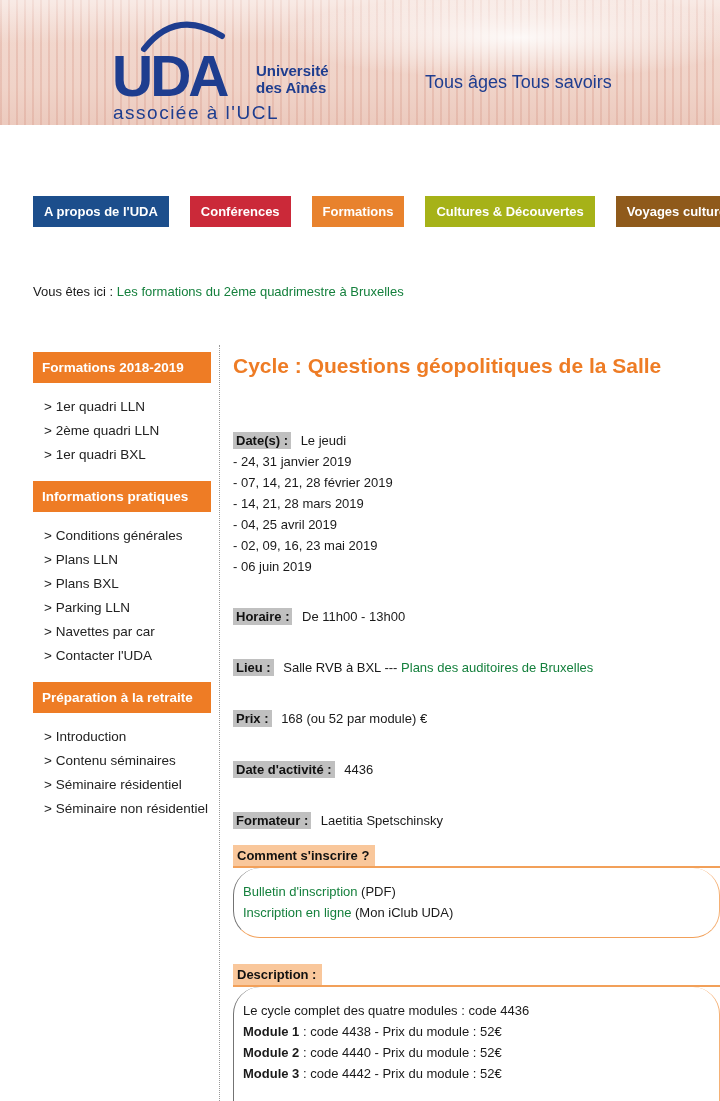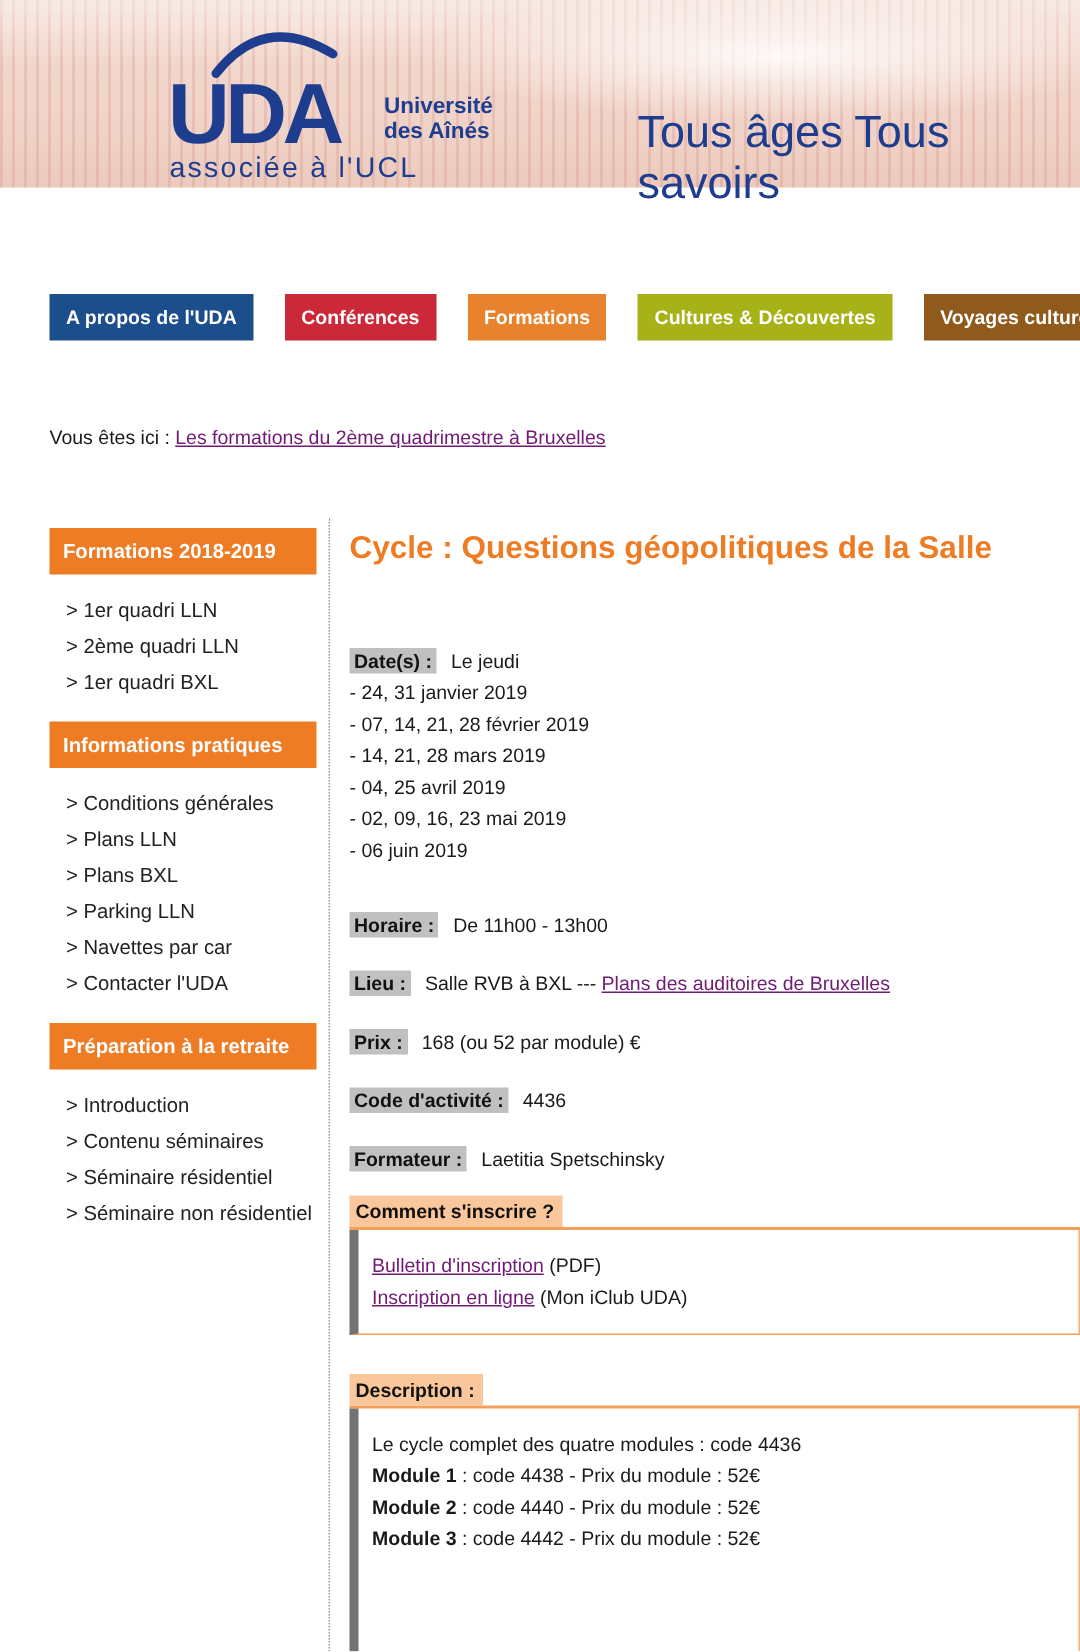--- a/index.html
+++ b/index.html
@@ -25,33 +25,33 @@
   .logo-sub {
     position:absolute; left:256px; top:62px;
     font-size:15px; font-weight:bold; color:#1e3d8f; line-height:17px;
   }
   .logo-caption {
     position:absolute; left:113px; top:102px;
     font-size:19px; color:#1e3d8f; letter-spacing:1.5px;
   }
   .tagline {
     position:absolute; left:425px; top:72px;
-    font-size:30px; color:#1e3d8f;
+    font-size:18px; color:#1e3d8f;
   }
   
   .nav {
     position:absolute; top:196px; left:33px; display:flex; gap:21px; white-space:nowrap;
   }
   .nav-btn {
     display:inline-block; height:31px; line-height:31px; padding:0 11px;
     color:#ffffff; font-size:13px; font-weight:bold; cursor:pointer; flex:0 0 auto;
   }
   
   .breadcrumb { position:absolute; top:284px; left:33px; font-size:13px; }
-  a.lnk { color:#701a75; text-decoration:underline; cursor:pointer; }
+  a.lnk { color:#15803d; cursor:pointer; }
   
   .content { position:absolute; top:345px; left:0; width:720px; height:756px; overflow:hidden; }
   .separator {
     position:absolute; left:219px; top:0; height:756px; width:0;
     border-left:1px dotted #999999;
   }
   
   .sidebar { position:absolute; left:33px; top:7px; width:178px; }
   .side-header {
     background:#ee7c25; color:#ffffff; font-weight:bold; font-size:13.5px;
@@ -62,34 +62,34 @@
   }
   .side-section { margin-bottom:14px; }
   
   .main { position:absolute; left:233px; top:0; width:487px; font-size:13px; }
   .page-title { font-size:21px; font-weight:bold; color:#ee7c25; padding-top:9px; }
   .dates-block { margin-top:52px; line-height:21px; }
   .date-line { line-height:21px; }
   .field-label {
     background:#c0c0c0; font-weight:bold; padding:1px 3px; color:#111111;
   }
-  .field-row { margin-top:18px; line-height:21px; }
+  .field-row { margin-top:30px; line-height:21px; }
   .field-row.first { margin-top:29px; }
   .field-value { padding-left:6px; }
   
   .box-section { margin-top:14px; }
   .box-section.desc { margin-top:26px; }
   .box-header { border-bottom:2px solid #f2a059; }
   .box-label {
     display:inline-block; background:#f9c79b; font-weight:bold; font-size:13px;
     padding:3px 6px 3px 4px; color:#111111;
   }
   .box-body {
-    border-left:6px solid #737373; border-right:1px solid #f5b075; border-bottom:1px solid #f2a059;
-    padding:13px 6px 14px 9px; line-height:21px;
+    border-left:1px solid #737373; border-right:1px solid #f5b075; border-bottom:1px solid #f2a059;
+    padding:13px 6px 14px 9px; line-height:21px;border-radius:27px;
   }
   .box-body.desc-body { min-height:220px; }
   .bold { font-weight:bold; }
 </style>
 </head>
 <body>
 
 <div class="page">
 
   <div class="banner">
@@ -171,21 +171,21 @@
         <span class="field-label">Lieu :</span>
         <span class="field-value">Salle RVB à BXL --- </span><a class="lnk">Plans des auditoires de Bruxelles</a>
       </div>
 
       <div class="field-row">
         <span class="field-label">Prix :</span>
         <span class="field-value">168 (ou 52 par module) €</span>
       </div>
 
       <div class="field-row">
-        <span class="field-label">Code d'activité :</span>
+        <span class="field-label">Date d'activité :</span>
         <span class="field-value">4436</span>
       </div>
 
       <div class="field-row">
         <span class="field-label">Formateur :</span>
         <span class="field-value">Laetitia Spetschinsky</span>
       </div>
 
       <div class="box-section">
         <div class="box-header">

